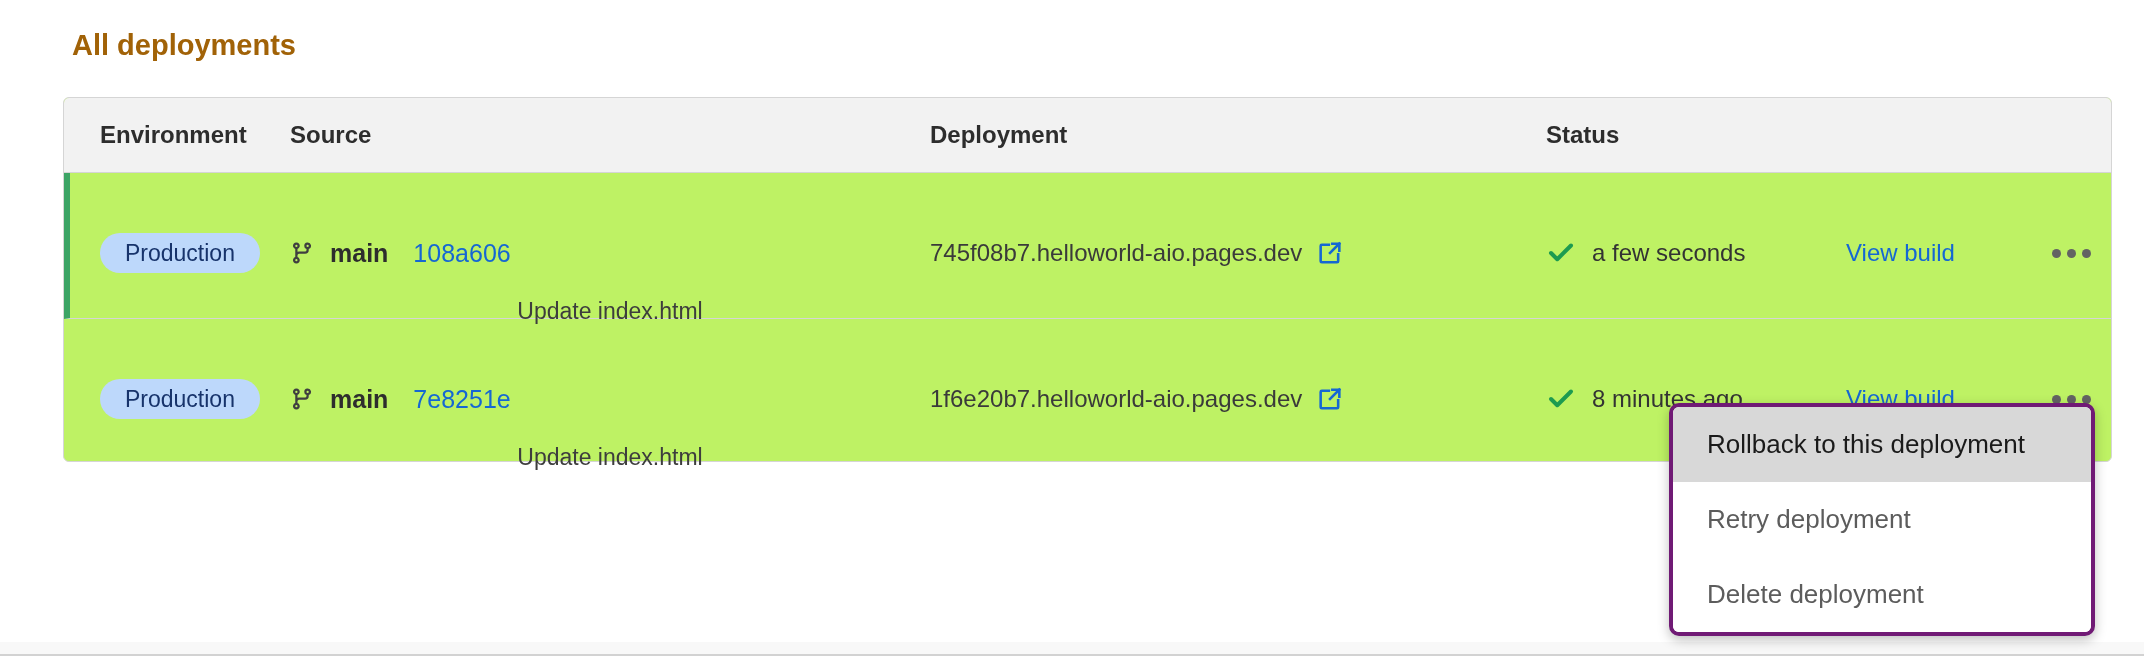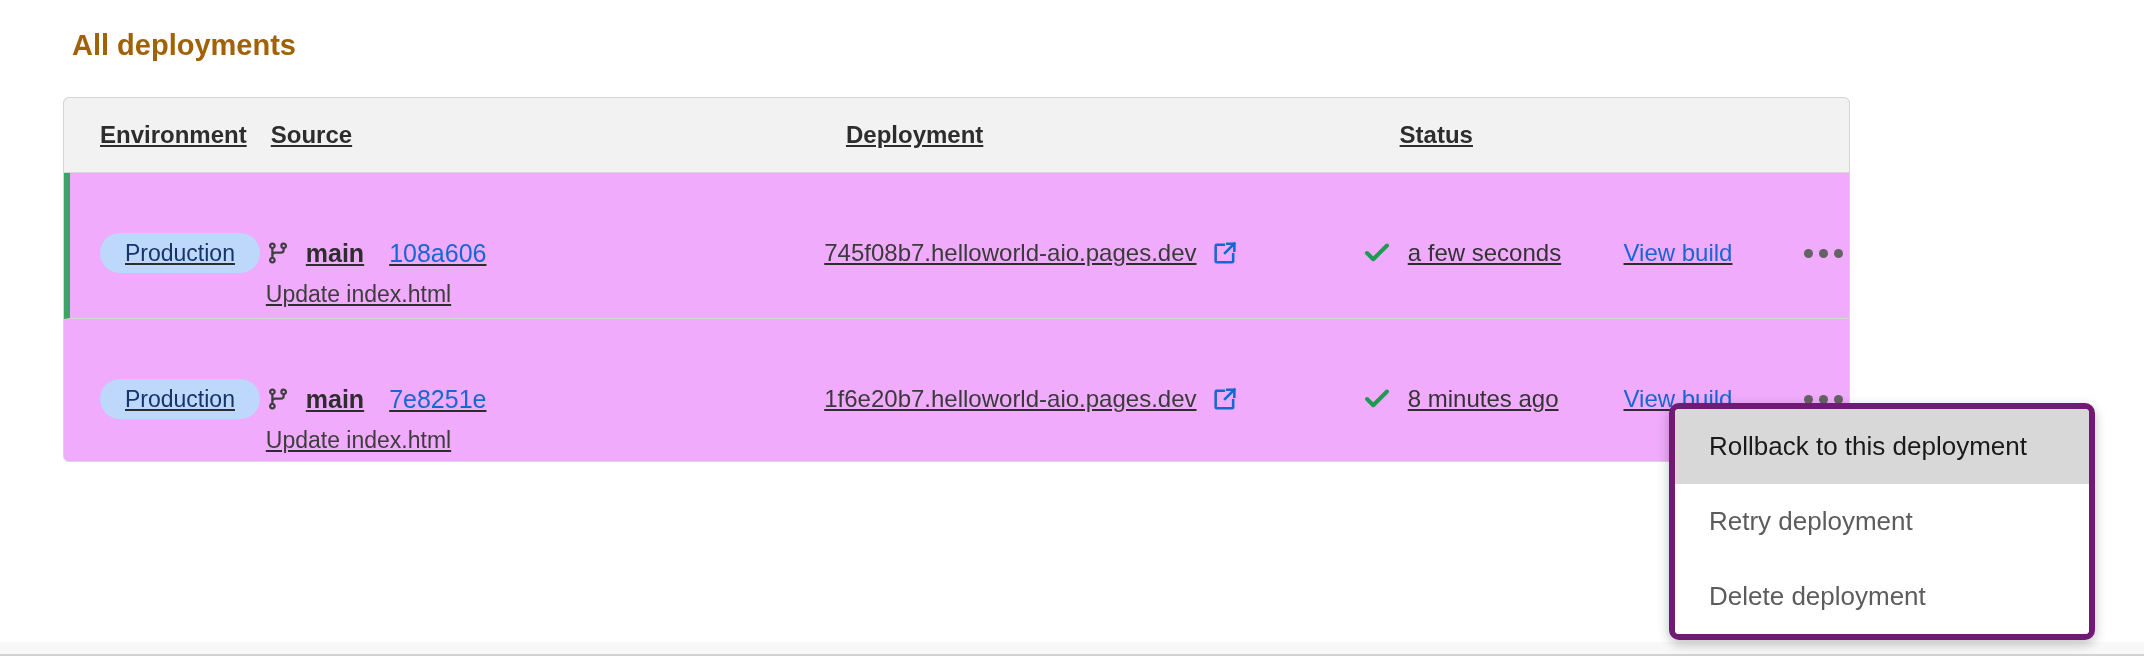--- a/index.html
+++ b/index.html
@@ -18,25 +18,24 @@
     left: 63px; top: 20px;
     font-size: 29px;
     font-weight: 600;
     color: #a16207;
     margin: 9px;
   }
 
   .table {
     position: absolute;
     left: 63px; top: 97px;
-    width: 1787px;
+    width: 2049px;
     border: 1px solid #d5d5d5;
     border-radius: 6px;
-    background: #f0abfc;
-    text-decoration: underline;
+    background: #bef264;
   }
 
   .thead {
     display: flex;
     align-items: center;
     height: 75px;
     padding-left: 36px;
     background: #f2f2f2;
     border-bottom: 1px solid #d5d5d5;
     border-radius: 5px 5px 0 0;
@@ -86,23 +85,24 @@
   .branch-icon { display: inline-flex; margin-right: 16px; color: #3f3f3f; }
   .branch-name { font-weight: 700; font-size: 25px; color: #2d2d2d; text-align: right; }
   .commit-link {
     margin-left: 25px;
     font-size: 25px;
     color: #1567d3;
     text-decoration: none;
     cursor: pointer;
   }
   .commit-msg {
-    margin-top: 8px;
+    margin-top: 25px;
     font-size: 23px;
     color: #3d3d3d;
+    text-align: center;
   }
 
   .deploy-url { font-size: 24px; color: #3a3a3a; }
   .ext-icon { display: inline-flex; margin-left: 14px; color: #1567d3; cursor: pointer; }
 
   .check-icon { display: inline-flex; margin-right: 16px; }
   .status-text { font-size: 24px; color: #333333; }
 
   .view-link {
     font-size: 24px;
@@ -123,21 +123,21 @@
     width: 9px; height: 9px;
     border-radius: 50%;
     background: #636363;
   }
 
   .menu {
     position: absolute;
     left: 1669px; top: 403px;
     width: 426px;
     background: #ffffff;
-    border: 6px solid #701a75;
+    border: 4px solid #701a75;
     border-radius: 10px;
     box-shadow: 0 4px 12px rgba(0,0,0,0.25);
     overflow: hidden;
     z-index: 10;
   }
   .menu-item {
     height: 75px;
     display: flex;
     align-items: center;
     padding: 0 34px;

